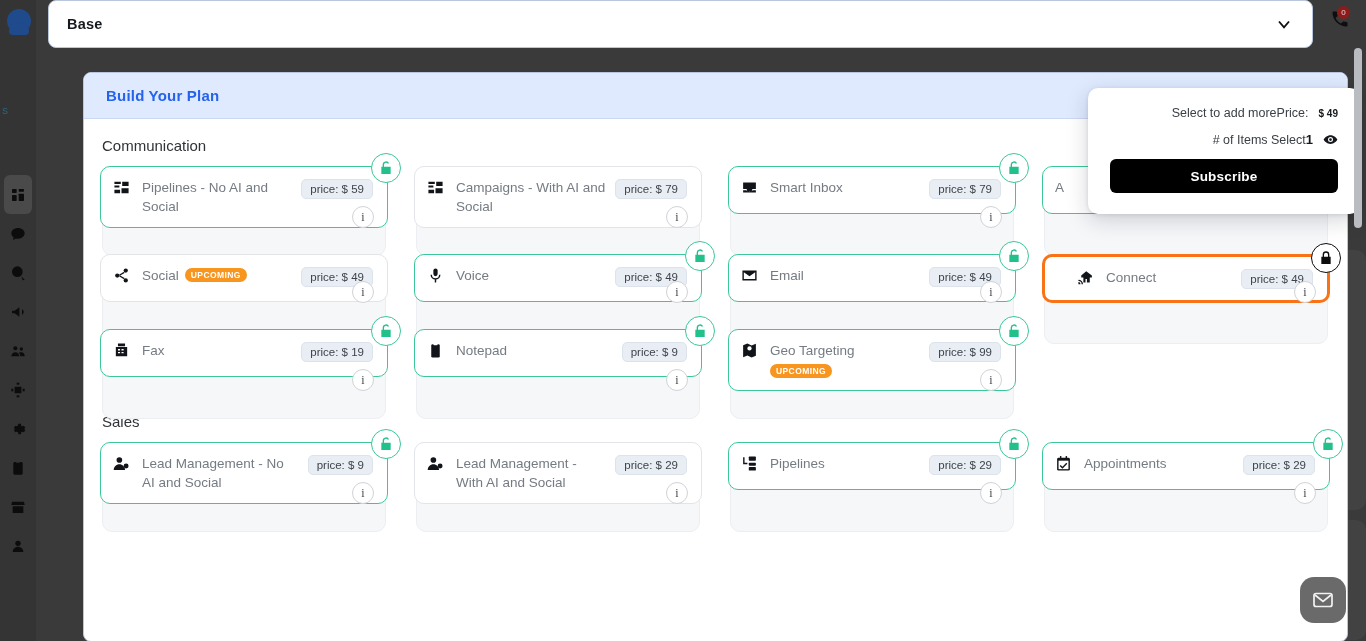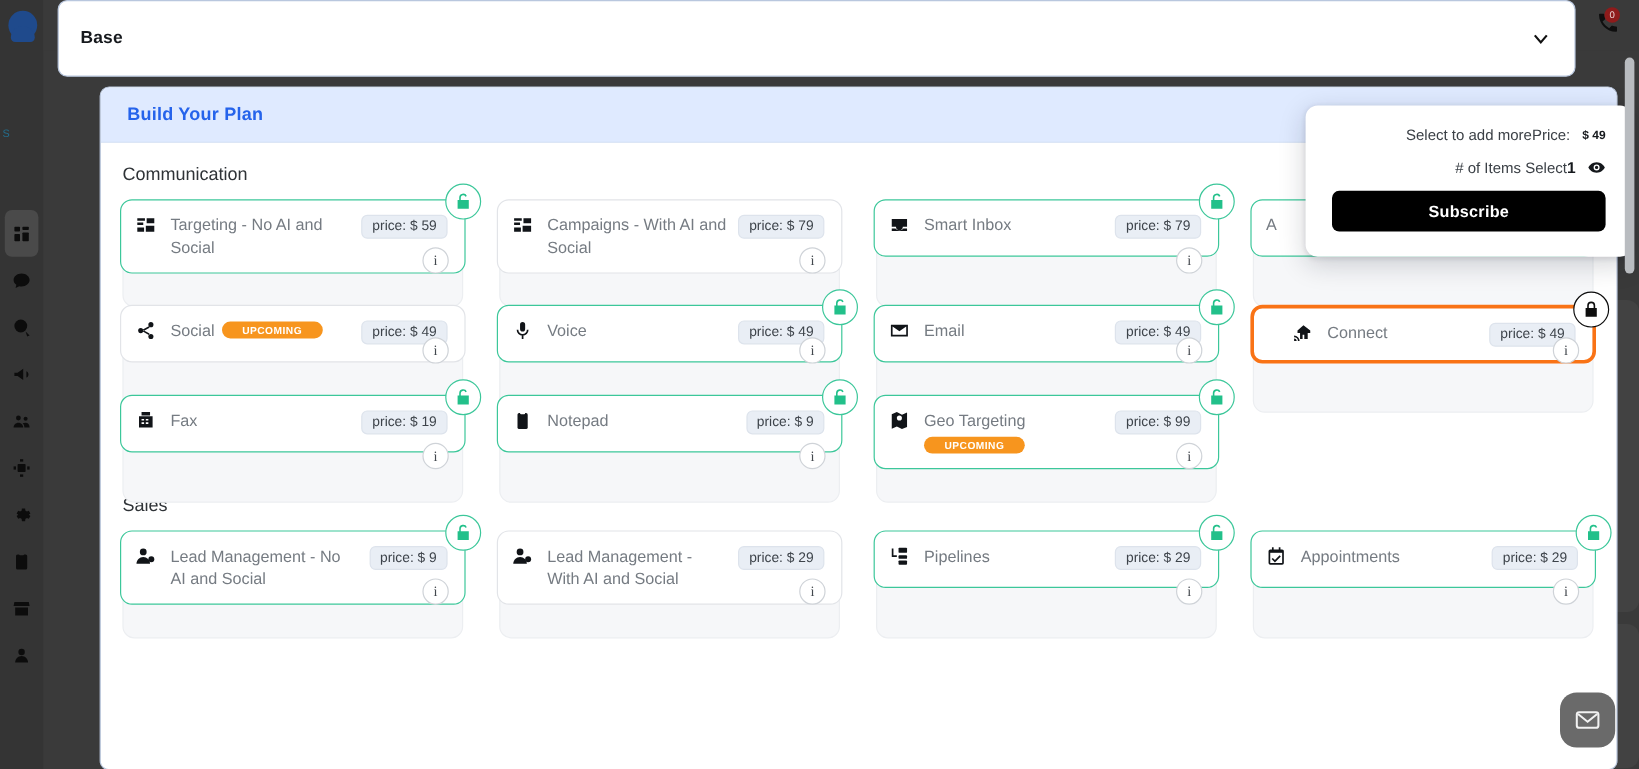--- a/index.html
+++ b/index.html
@@ -70,21 +70,21 @@
     position: absolute; left: 48px; top: -10px; width: 1282px; height: 660px;
   }
 
   .panel {
     background: #ffffff;
     border: 1px solid #b9c7de;
     border-radius: 8px;
   }
 
   .base-panel {
-    position: absolute; left: 0; top: 10px; width: 1265px; height: 64px;
+    position: absolute; left: 0; top: 10px; width: 1265px; height: 48px;
     display: flex; align-items: center; justify-content: space-between;
     padding: 0 18px;
   }
   .base-title {
     font-size: 14.5px; font-weight: bold; color: #16191d;
     letter-spacing: .2px;
   }
   .chev { width: 20px; height: 20px; display: block; }
   .chev svg { width: 20px; height: 20px; stroke: #111; fill: none; stroke-width: 2.2; }
 
@@ -147,21 +147,21 @@
 
   .card-main { flex: 1 1 auto; min-width: 0; }
   .card-label {
     font-size: 13.5px; color: #757b82; line-height: 19px;
     word-break: normal;
   }
   .badge {
     display: inline-block; vertical-align: middle;
     background: #f7951e; color: #ffffff;
     font-size: 8.5px; font-weight: bold; letter-spacing: .4px;
-    padding: 2px 17px; border-radius: 9px; margin-left: 6px;
+    padding: 2px 6px; border-radius: 9px; margin-left: 6px;
     position: relative; top: -1px;
   }
   .badge.below { margin-left: 0; margin-top: 5px; display: inline-block; }
 
   .card-price {
     flex: 0 0 auto; margin-top: 1px;
     background: #e9eef5; border: 1px solid #dde3ec;
     border-radius: 5px; padding: 3px 8px;
     font-size: 11.5px; color: #3d434a; white-space: nowrap;
   }
@@ -326,21 +326,21 @@
             <div class="grid">
               <div class="card selected">
                 <div class="card-shadowbox"></div>
                 <div class="card-info">i</div>
                 <div class="card-face">
                   <div class="card-icon">
                     <svg viewBox="0 0 24 24">
                       <path d="M2 4h9v3H2V4zm0 5h7v3H2V9zm11-5h9v6h-9V4zm-1 9h10v7H12v-7zM2 15h8v5H2v-5z"></path>
                     </svg>
                   </div>
-                  <div class="card-main"><span class="card-label">Targeting - No AI and Social</span></div>
+                  <div class="card-main"><span class="card-label">Pipelines - No AI and Social</span></div>
                   <div class="card-price">price: $ 59</div>
                   <div class="lock">
                     <svg viewBox="0 0 24 24">
                       <path d="M7 10V7a5 5 0 019.6-2l-1.9.8A3 3 0 009 7v3h10v11H5V10h2z"></path>
                     </svg>
                   </div>
                 </div>
               </div>
               <div class="card plain">
                 <div class="card-shadowbox"></div>

